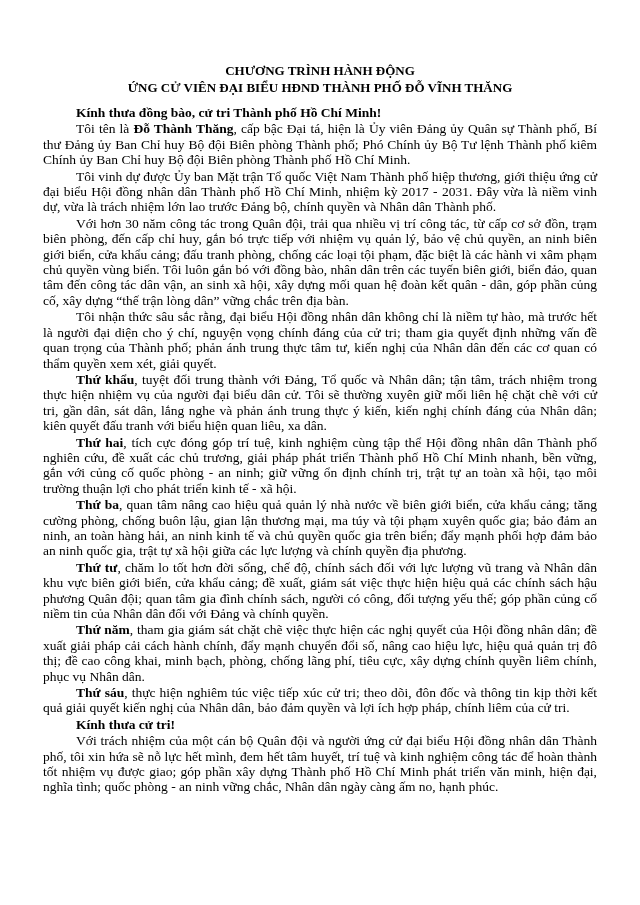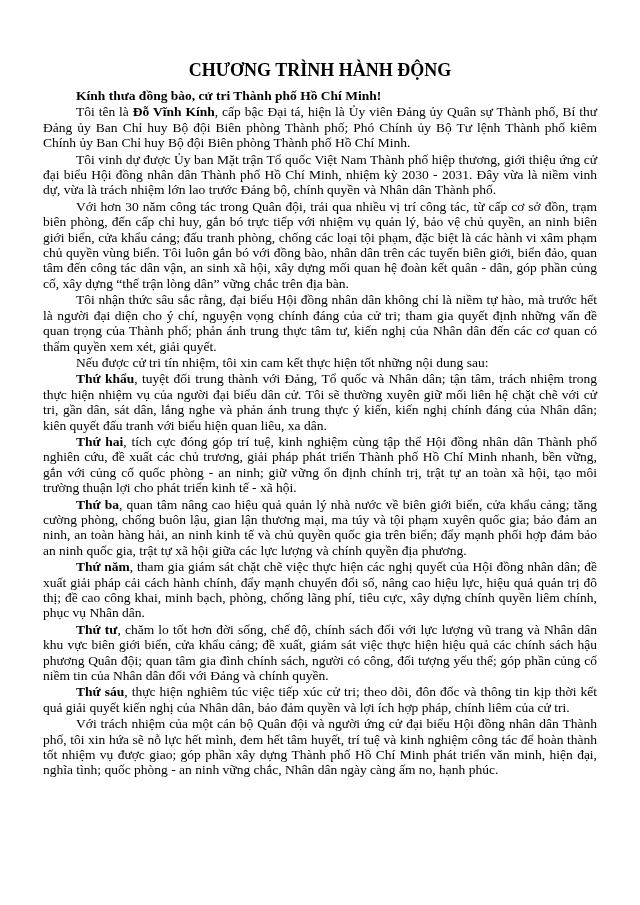--- a/index.html
+++ b/index.html
@@ -20,49 +20,50 @@
     line-height: 15.4px;
     color: #000000;
     overflow: hidden;
   }
   .title-block {
     text-align: center;
     margin: 0 0 9px 0;
   }
   .title-line {
     font-weight: bold;
-    font-size: 18px;
+    font-size: 13px;
     line-height: 17px;
     margin: 0;
     white-space: nowrap;
   }
   .doc-body p {
     margin: 1px;
     text-align: justify;
     text-indent: 33px;
   }
   .doc-body p span.b {
     font-weight: bold;
   }
 </style>
 </head>
 <body>
 
 <div class="page">
   <div class="title-block">
     <div class="title-line">CHƯƠNG TRÌNH HÀNH ĐỘNG</div>
+    <div class="title-line">ỨNG CỬ VIÊN ĐẠI BIỂU HĐND THÀNH PHỐ ĐỖ VĨNH THĂNG</div>
   </div>
   <div class="doc-body">
       <p><span class="b">Kính thưa đồng bào, cử tri Thành phố Hồ Chí Minh!</span></p>
-      <p><span>Tôi tên là </span><span class="b">Đỗ Vĩnh Kính</span><span>, cấp bậc Đại tá, hiện là Ủy viên Đảng ủy Quân sự Thành phố, Bí thư Đảng ủy Ban Chỉ huy Bộ đội Biên phòng Thành phố; Phó Chính ủy Bộ Tư lệnh Thành phố kiêm Chính ủy Ban Chỉ huy Bộ đội Biên phòng Thành phố Hồ Chí Minh.</span></p>
-      <p><span>Tôi vinh dự được Ủy ban Mặt trận Tổ quốc Việt Nam Thành phố hiệp thương, giới thiệu ứng cử đại biểu Hội đồng nhân dân Thành phố Hồ Chí Minh, nhiệm kỳ 2030 - 2031. Đây vừa là niềm vinh dự, vừa là trách nhiệm lớn lao trước Đảng bộ, chính quyền và Nhân dân Thành phố.</span></p>
+      <p><span>Tôi tên là </span><span class="b">Đỗ Thành Thăng</span><span>, cấp bậc Đại tá, hiện là Ủy viên Đảng ủy Quân sự Thành phố, Bí thư Đảng ủy Ban Chỉ huy Bộ đội Biên phòng Thành phố; Phó Chính ủy Bộ Tư lệnh Thành phố kiêm Chính ủy Ban Chỉ huy Bộ đội Biên phòng Thành phố Hồ Chí Minh.</span></p>
+      <p><span>Tôi vinh dự được Ủy ban Mặt trận Tổ quốc Việt Nam Thành phố hiệp thương, giới thiệu ứng cử đại biểu Hội đồng nhân dân Thành phố Hồ Chí Minh, nhiệm kỳ 2017 - 2031. Đây vừa là niềm vinh dự, vừa là trách nhiệm lớn lao trước Đảng bộ, chính quyền và Nhân dân Thành phố.</span></p>
       <p><span>Với hơn 30 năm công tác trong Quân đội, trải qua nhiều vị trí công tác, từ cấp cơ sở đồn, trạm biên phòng, đến cấp chỉ huy, gắn bó trực tiếp với nhiệm vụ quản lý, bảo vệ chủ quyền, an ninh biên giới biển, cửa khẩu cảng; đấu tranh phòng, chống các loại tội phạm, đặc biệt là các hành vi xâm phạm chủ quyền vùng biển. Tôi luôn gắn bó với đồng bào, nhân dân trên các tuyến biên giới, biển đảo, quan tâm đến công tác dân vận, an sinh xã hội, xây dựng mối quan hệ đoàn kết quân - dân, góp phần củng cố, xây dựng “thế trận lòng dân” vững chắc trên địa bàn.</span></p>
       <p><span>Tôi nhận thức sâu sắc rằng, đại biểu Hội đồng nhân dân không chỉ là niềm tự hào, mà trước hết là người đại diện cho ý chí, nguyện vọng chính đáng của cử tri; tham gia quyết định những vấn đề quan trọng của Thành phố; phản ánh trung thực tâm tư, kiến nghị của Nhân dân đến các cơ quan có thẩm quyền xem xét, giải quyết.</span></p>
-      <p><span>Nếu được cử tri tín nhiệm, tôi xin cam kết thực hiện tốt những nội dung sau:</span></p>
       <p><span class="b">Thứ khẩu</span><span>, tuyệt đối trung thành với Đảng, Tổ quốc và Nhân dân; tận tâm, trách nhiệm trong thực hiện nhiệm vụ của người đại biểu dân cử. Tôi sẽ thường xuyên giữ mối liên hệ chặt chẽ với cử tri, gần dân, sát dân, lắng nghe và phản ánh trung thực ý kiến, kiến nghị chính đáng của Nhân dân; kiên quyết đấu tranh với biểu hiện quan liêu, xa dân.</span></p>
       <p><span class="b">Thứ hai</span><span>, tích cực đóng góp trí tuệ, kinh nghiệm cùng tập thể Hội đồng nhân dân Thành phố nghiên cứu, đề xuất các chủ trương, giải pháp phát triển Thành phố Hồ Chí Minh nhanh, bền vững, gắn với củng cố quốc phòng - an ninh; giữ vững ổn định chính trị, trật tự an toàn xã hội, tạo môi trường thuận lợi cho phát triển kinh tế - xã hội.</span></p>
       <p><span class="b">Thứ ba</span><span>, quan tâm nâng cao hiệu quả quản lý nhà nước về biên giới biển, cửa khẩu cảng; tăng cường phòng, chống buôn lậu, gian lận thương mại, ma túy và tội phạm xuyên quốc gia; bảo đảm an ninh, an toàn hàng hải, an ninh kinh tế và chủ quyền quốc gia trên biển; đẩy mạnh phối hợp đảm bảo an ninh quốc gia, trật tự xã hội giữa các lực lượng và chính quyền địa phương.</span></p>
+      <p><span class="b">Thứ tư</span><span>, chăm lo tốt hơn đời sống, chế độ, chính sách đối với lực lượng vũ trang và Nhân dân khu vực biên giới biển, cửa khẩu cảng; đề xuất, giám sát việc thực hiện hiệu quả các chính sách hậu phương Quân đội; quan tâm gia đình chính sách, người có công, đối tượng yếu thế; góp phần củng cố niềm tin của Nhân dân đối với Đảng và chính quyền.</span></p>
       <p><span class="b">Thứ năm</span><span>, tham gia giám sát chặt chẽ việc thực hiện các nghị quyết của Hội đồng nhân dân; đề xuất giải pháp cải cách hành chính, đẩy mạnh chuyển đổi số, nâng cao hiệu lực, hiệu quả quản trị đô thị; đề cao công khai, minh bạch, phòng, chống lãng phí, tiêu cực, xây dựng chính quyền liêm chính, phục vụ Nhân dân.</span></p>
-      <p><span class="b">Thứ tư</span><span>, chăm lo tốt hơn đời sống, chế độ, chính sách đối với lực lượng vũ trang và Nhân dân khu vực biên giới biển, cửa khẩu cảng; đề xuất, giám sát việc thực hiện hiệu quả các chính sách hậu phương Quân đội; quan tâm gia đình chính sách, người có công, đối tượng yếu thế; góp phần củng cố niềm tin của Nhân dân đối với Đảng và chính quyền.</span></p>
       <p><span class="b">Thứ sáu</span><span>, thực hiện nghiêm túc việc tiếp xúc cử tri; theo dõi, đôn đốc và thông tin kịp thời kết quả giải quyết kiến nghị của Nhân dân, bảo đảm quyền và lợi ích hợp pháp, chính liêm của cử tri.</span></p>
+      <p><span class="b">Kính thưa cử tri!</span></p>
       <p><span>Với trách nhiệm của một cán bộ Quân đội và người ứng cử đại biểu Hội đồng nhân dân Thành phố, tôi xin hứa sẽ nỗ lực hết mình, đem hết tâm huyết, trí tuệ và kinh nghiệm công tác để hoàn thành tốt nhiệm vụ được giao; góp phần xây dựng Thành phố Hồ Chí Minh phát triển văn minh, hiện đại, nghĩa tình; quốc phòng - an ninh vững chắc, Nhân dân ngày càng ấm no, hạnh phúc.</span></p>
     </div>
 </div>
 
 </body></html>

